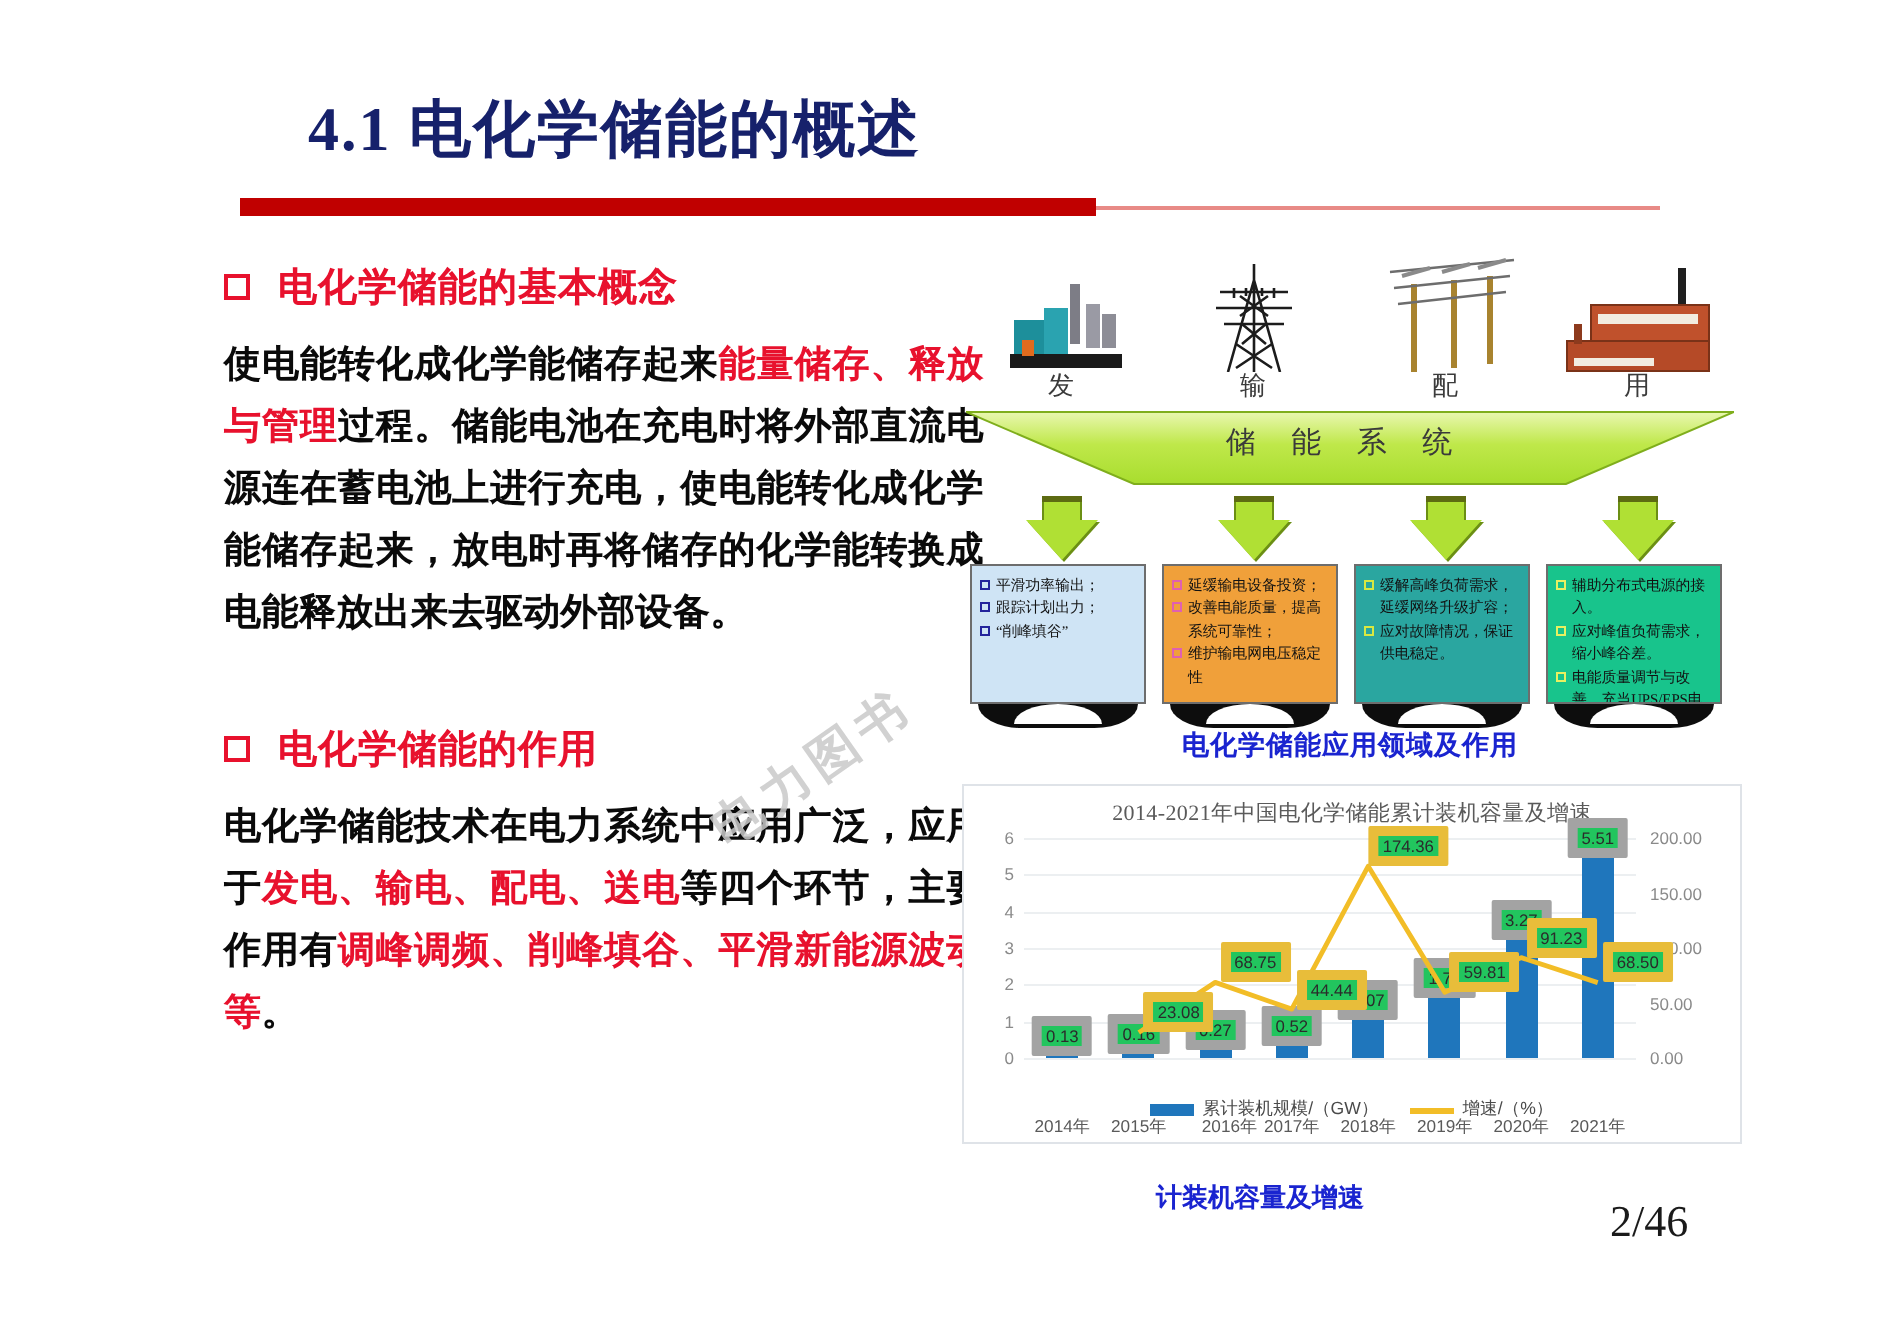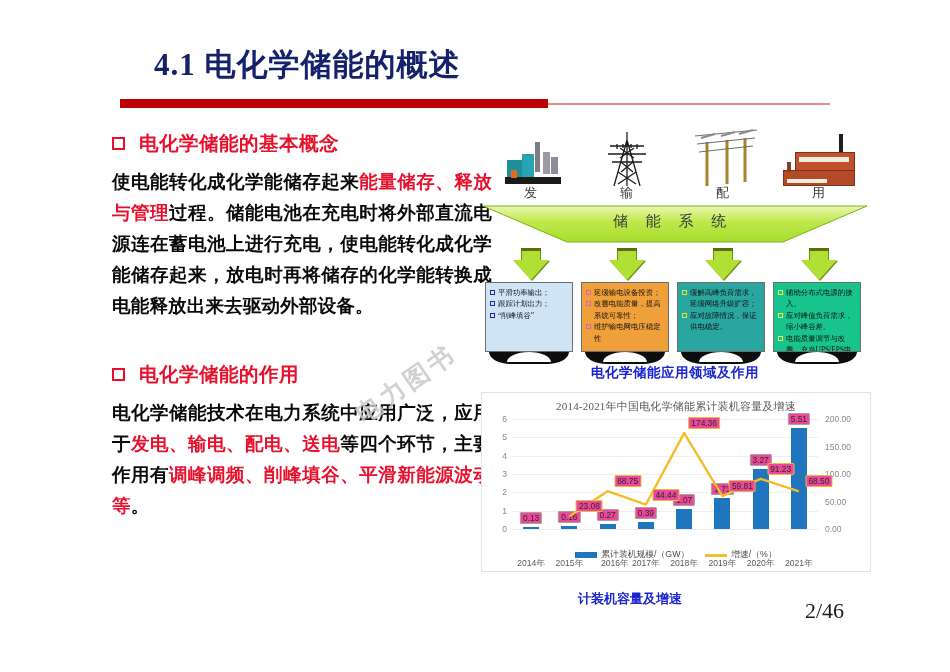--- a/index.html
+++ b/index.html
@@ -66,21 +66,21 @@
   
   .chart{position:absolute;left:481px;top:392px;width:388px;height:178px;background:#fff;border:1px solid #dfe3e8;}
   .ch-title{position:absolute;left:0;top:6px;width:388px;text-align:center;font-size:11px;color:#5a5a5a;
       font-family:"Liberation Serif",serif;letter-spacing:.2px;}
   .plot{position:absolute;left:30px;top:26px;right:52px;height:110px;}
   .grid-l{position:absolute;left:0;right:0;height:1px;background:#eceff1;}
   .yl{position:absolute;right:100%;margin-right:5px;font-size:8.5px;color:#8a8a8a;transform:translateY(-50%);white-space:nowrap;}
   .yr{position:absolute;left:100%;margin-left:7px;font-size:8.5px;color:#8a8a8a;transform:translateY(-50%);white-space:nowrap;}
   .bar{position:absolute;bottom:0;width:16px;background:#1f76bc;}
   .xlab{position:absolute;top:139px;font-size:8.6px;color:#5a5a5a;text-align:center;width:42px;}
-  .dl{position:absolute;font-size:8.4px;color:#2b2b2b;background:#ec4899;border:1px solid #a3a3a3;
+  .dl{position:absolute;font-size:8.4px;color:#2b2b2b;background:#22c55e;border:5px solid #a3a3a3;
       padding:0 2px;border-radius:1px;white-space:nowrap;transform:translate(-50%,-50%);}
   .dl.y{border-color:#e8bd3a;}
   .legend{position:absolute;left:0;top:156px;width:388px;display:flex;justify-content:center;gap:16px;
       font-size:8.8px;color:#4a4a4a;align-items:center;}
   .lg{display:flex;align-items:center;gap:4px;}
   .sw-bar{width:22px;height:6px;background:#1f76bc;}
   .sw-line{width:22px;height:3px;background:#f2bd27;}
 
   .cap-bottom{position:absolute;left:500px;top:590px;width:260px;text-align:center;font-size:13px;
       font-weight:bold;color:#1a24d0;line-height:18px;}
@@ -308,21 +308,21 @@
         <div class="xlab" style="left: -1.875px;">2014年</div>
         <div class="dl" style="left: 19.125px; top: 98.6167px;">0.13</div>
         <div class="bar" style="left: 49.375px; height: 2.93333px; background: rgb(31, 118, 188);"></div>
         <div class="xlab" style="left: 36.375px;">2015年</div>
         <div class="dl" style="left: 57.375px; top: 98.0667px;">0.16</div>
         <div class="bar" style="left: 87.625px; height: 4.95px; background: rgb(31, 118, 188);"></div>
         <div class="xlab" style="left: 74.625px; text-align: right;">2016年</div>
         <div class="dl" style="left: 95.625px; top: 96.05px;">0.27</div>
         <div class="bar" style="left: 125.875px; height: 7.15px; background: rgb(31, 118, 188);"></div>
         <div class="xlab" style="left: 112.875px;">2017年</div>
-        <div class="dl" style="left: 133.875px; top: 93.85px;">0.39</div>
+        <div class="dl" style="left: 133.875px; top: 93.85px;">0.52</div>
         <div class="bar" style="left: 164.125px; height: 19.6167px; background: rgb(31, 118, 188);"></div>
         <div class="xlab" style="left: 151.125px;">2018年</div>
         <div class="dl" style="left: 172.125px; top: 81.3833px;">1.07</div>
         <div class="bar" style="left: 202.375px; height: 31.35px; background: rgb(31, 118, 188);"></div>
         <div class="xlab" style="left: 189.375px;">2019年</div>
         <div class="dl" style="left: 210.375px; top: 69.65px;">1.71</div>
         <div class="bar" style="left: 240.625px; height: 59.95px; background: rgb(31, 118, 188);"></div>
         <div class="xlab" style="left: 227.625px;">2020年</div>
         <div class="dl" style="left: 248.625px; top: 41.05px;">3.27</div>
         <div class="bar" style="left: 278.875px; height: 101.017px; background: rgb(31, 118, 188);"></div>

